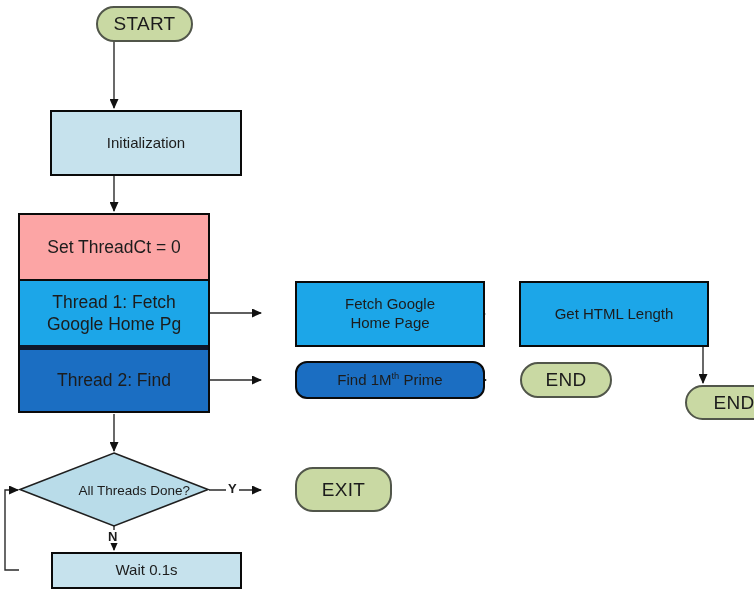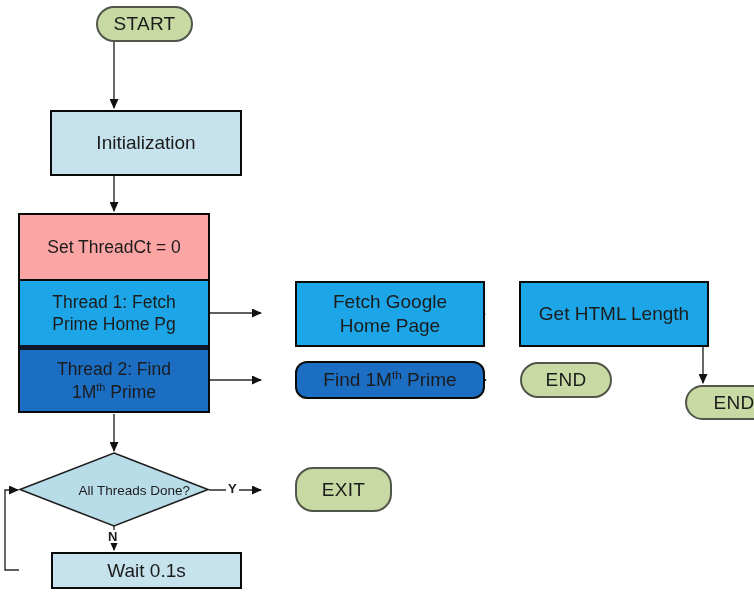--- a/index.html
+++ b/index.html
@@ -24,21 +24,21 @@
     background:#c9d9a3;
     border:2px solid #51564a;
     border-radius:18px;
     font-size:19px;
     letter-spacing:.3px;
   }
   .proc{border:2px solid #0a0a0a;}
   .proc-light{background:#c6e2ed;}
   .proc-bright{background:#1ca6e8;}
   .proc-dark{background:#1b6ec2;}
-  .fs-lg{font-size:19px;}
+  .fs-lg{font-size:15px;}
   .stack{
     position:absolute;left:18px;top:213px;width:192px;height:200px;
     border:2px solid #0a0a0a;box-sizing:border-box;
     display:flex;flex-direction:column;z-index:2;
   }
   .stack .row{
     display:flex;flex-direction:column;align-items:center;justify-content:center;
     text-align:center;box-sizing:border-box;line-height:1.28;
   }
   .stack .row1{height:64px;background:#fca5a5;font-size:17.5px;}
@@ -91,25 +91,24 @@
   <div class="node proc proc-light fs-lg" style="left:18px;top:110px;width:192px;height:66px;">
     <span>Initialization</span>
   </div>
 
   <div class="stack">
     <div class="row row1">
       <span>Set ThreadCt = 0</span>
     </div>
     <div class="row row2">
       <span>Thread 1: Fetch</span>
-      <span>Prime Home Pg</span>
+      <span>Google Home Pg</span>
     </div>
     <div class="row row3">
       <span>Thread 2: Find</span>
-      <span><span class="sp">1M</span><sup>th</sup><span class="sp"> Prime</span></span>
     </div>
   </div>
 
   <div class="node proc proc-bright fs-lg" style="left:263px;top:281px;width:190px;height:66px;flex-direction:column;">
     <span>Fetch Google</span>
     <span>Home Page</span>
   </div>
 
   <div class="node proc proc-bright fs-lg" style="left:487px;top:281px;width:190px;height:66px;">
     <span>Get HTML Length</span>

